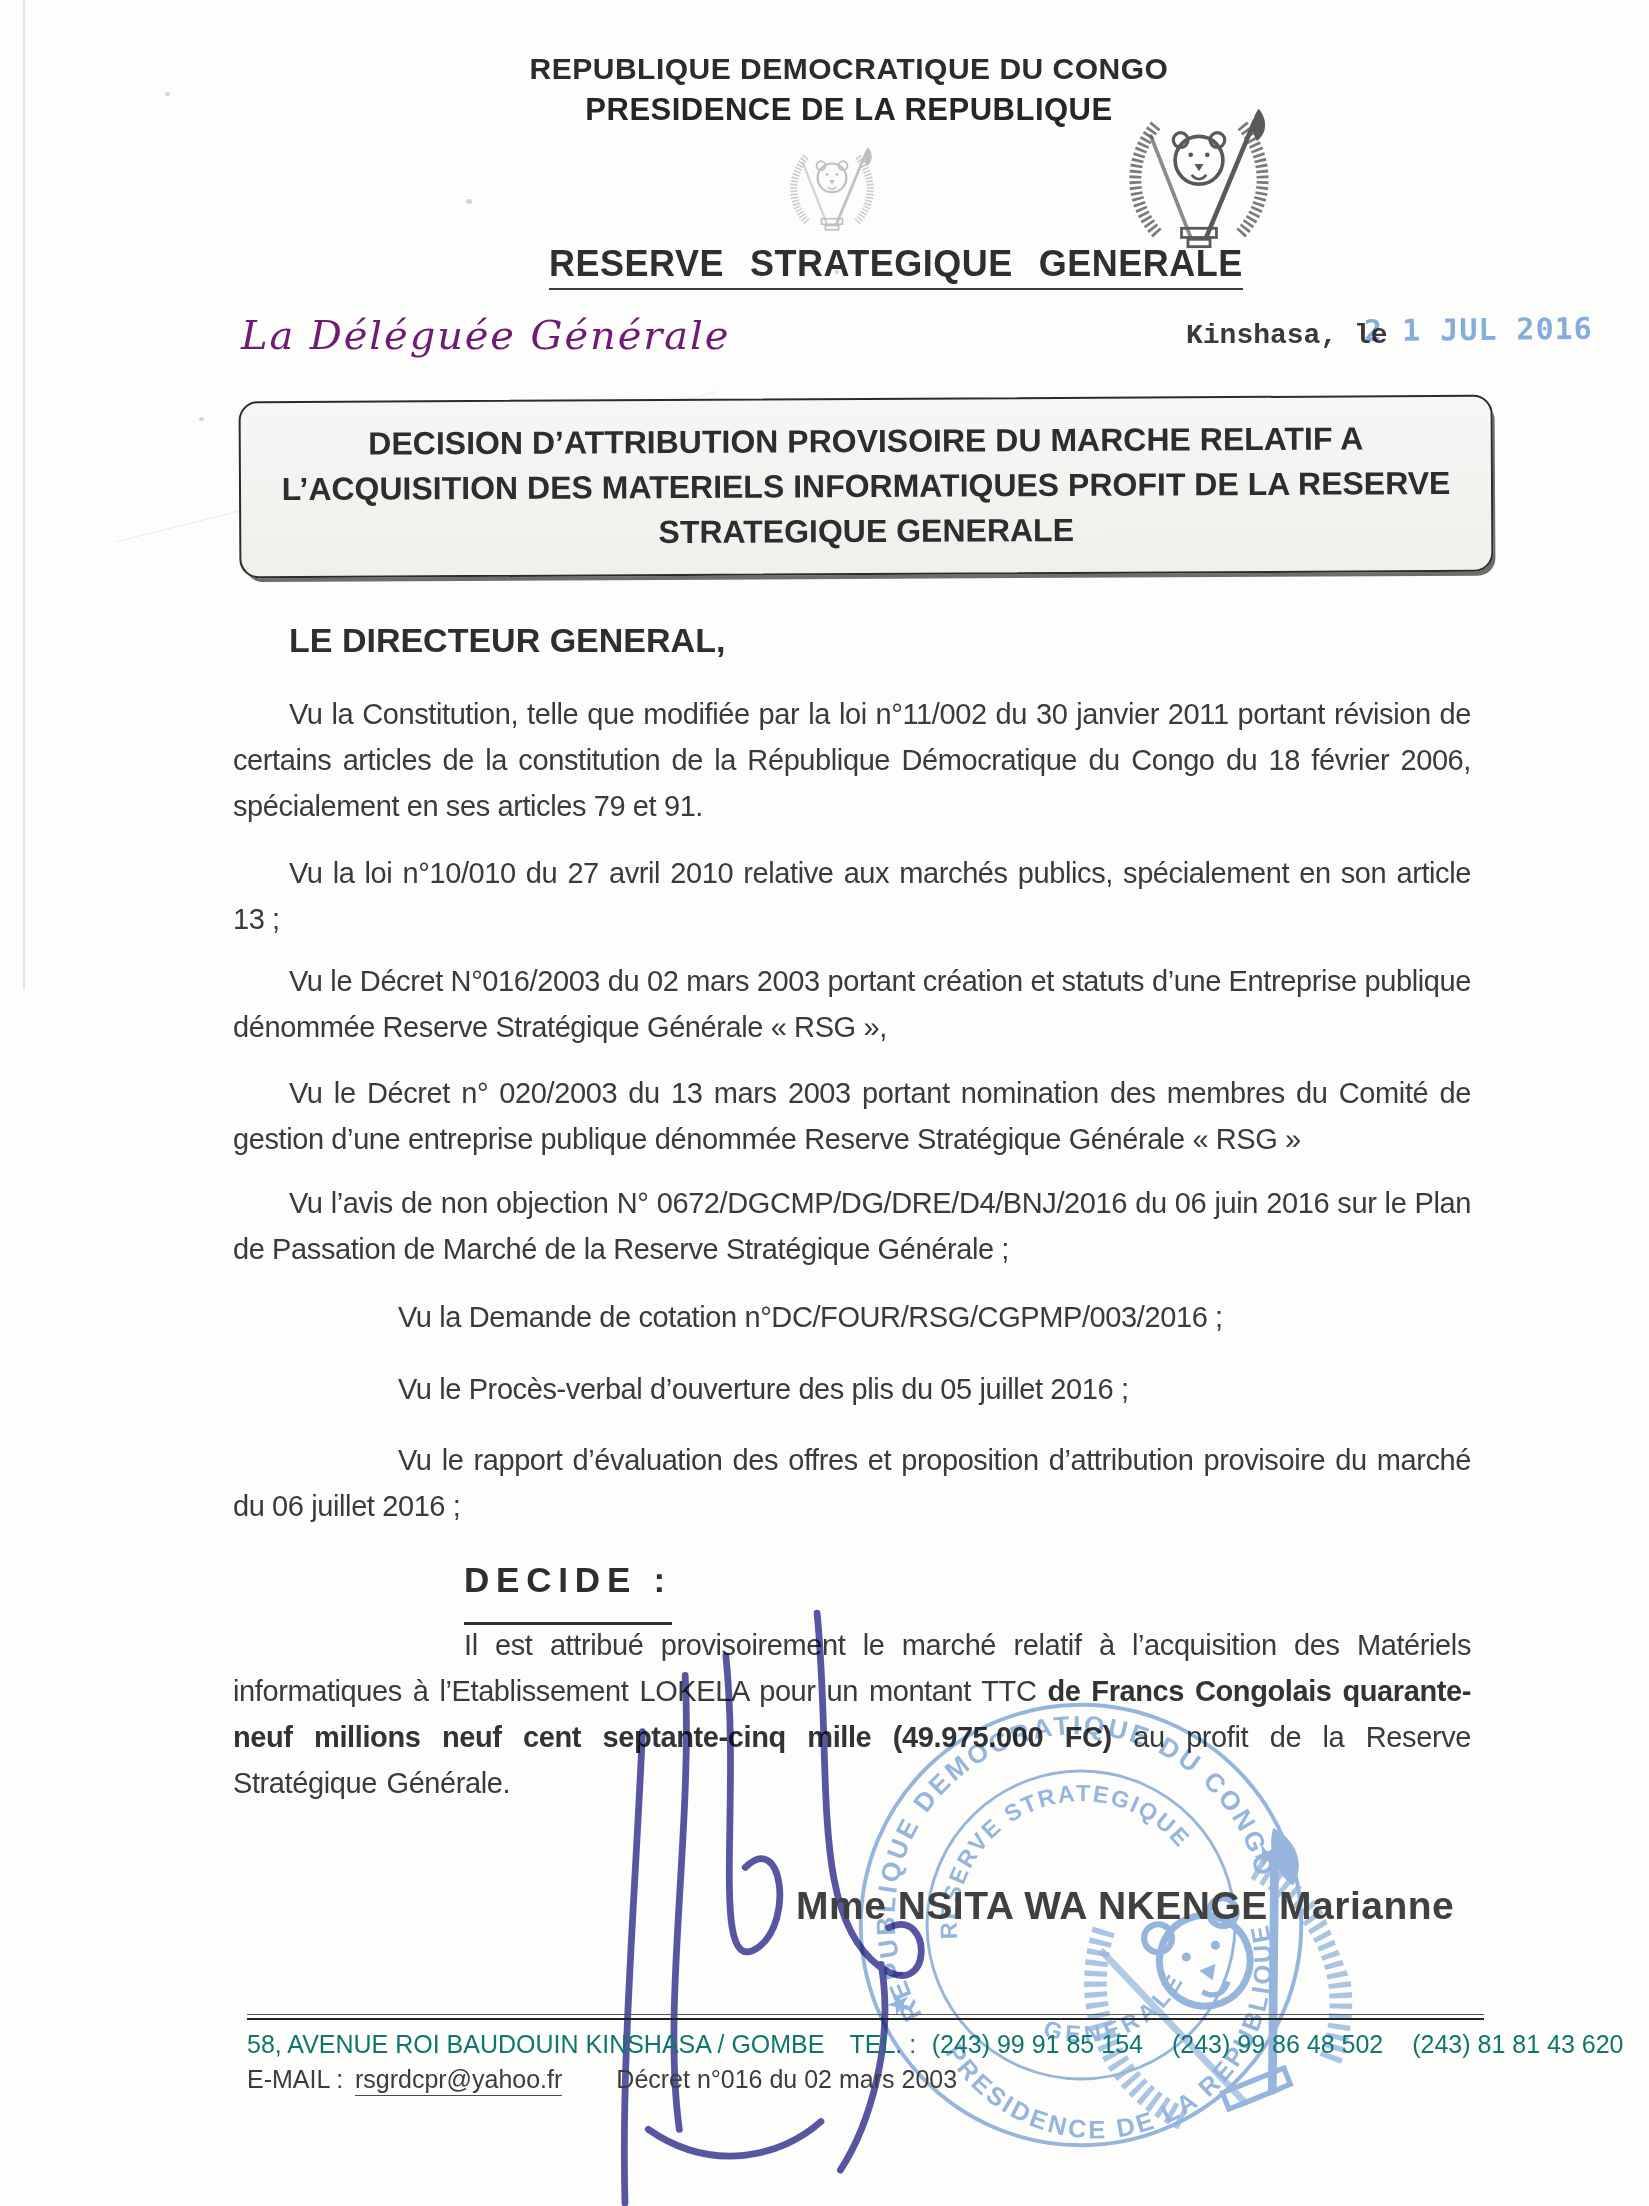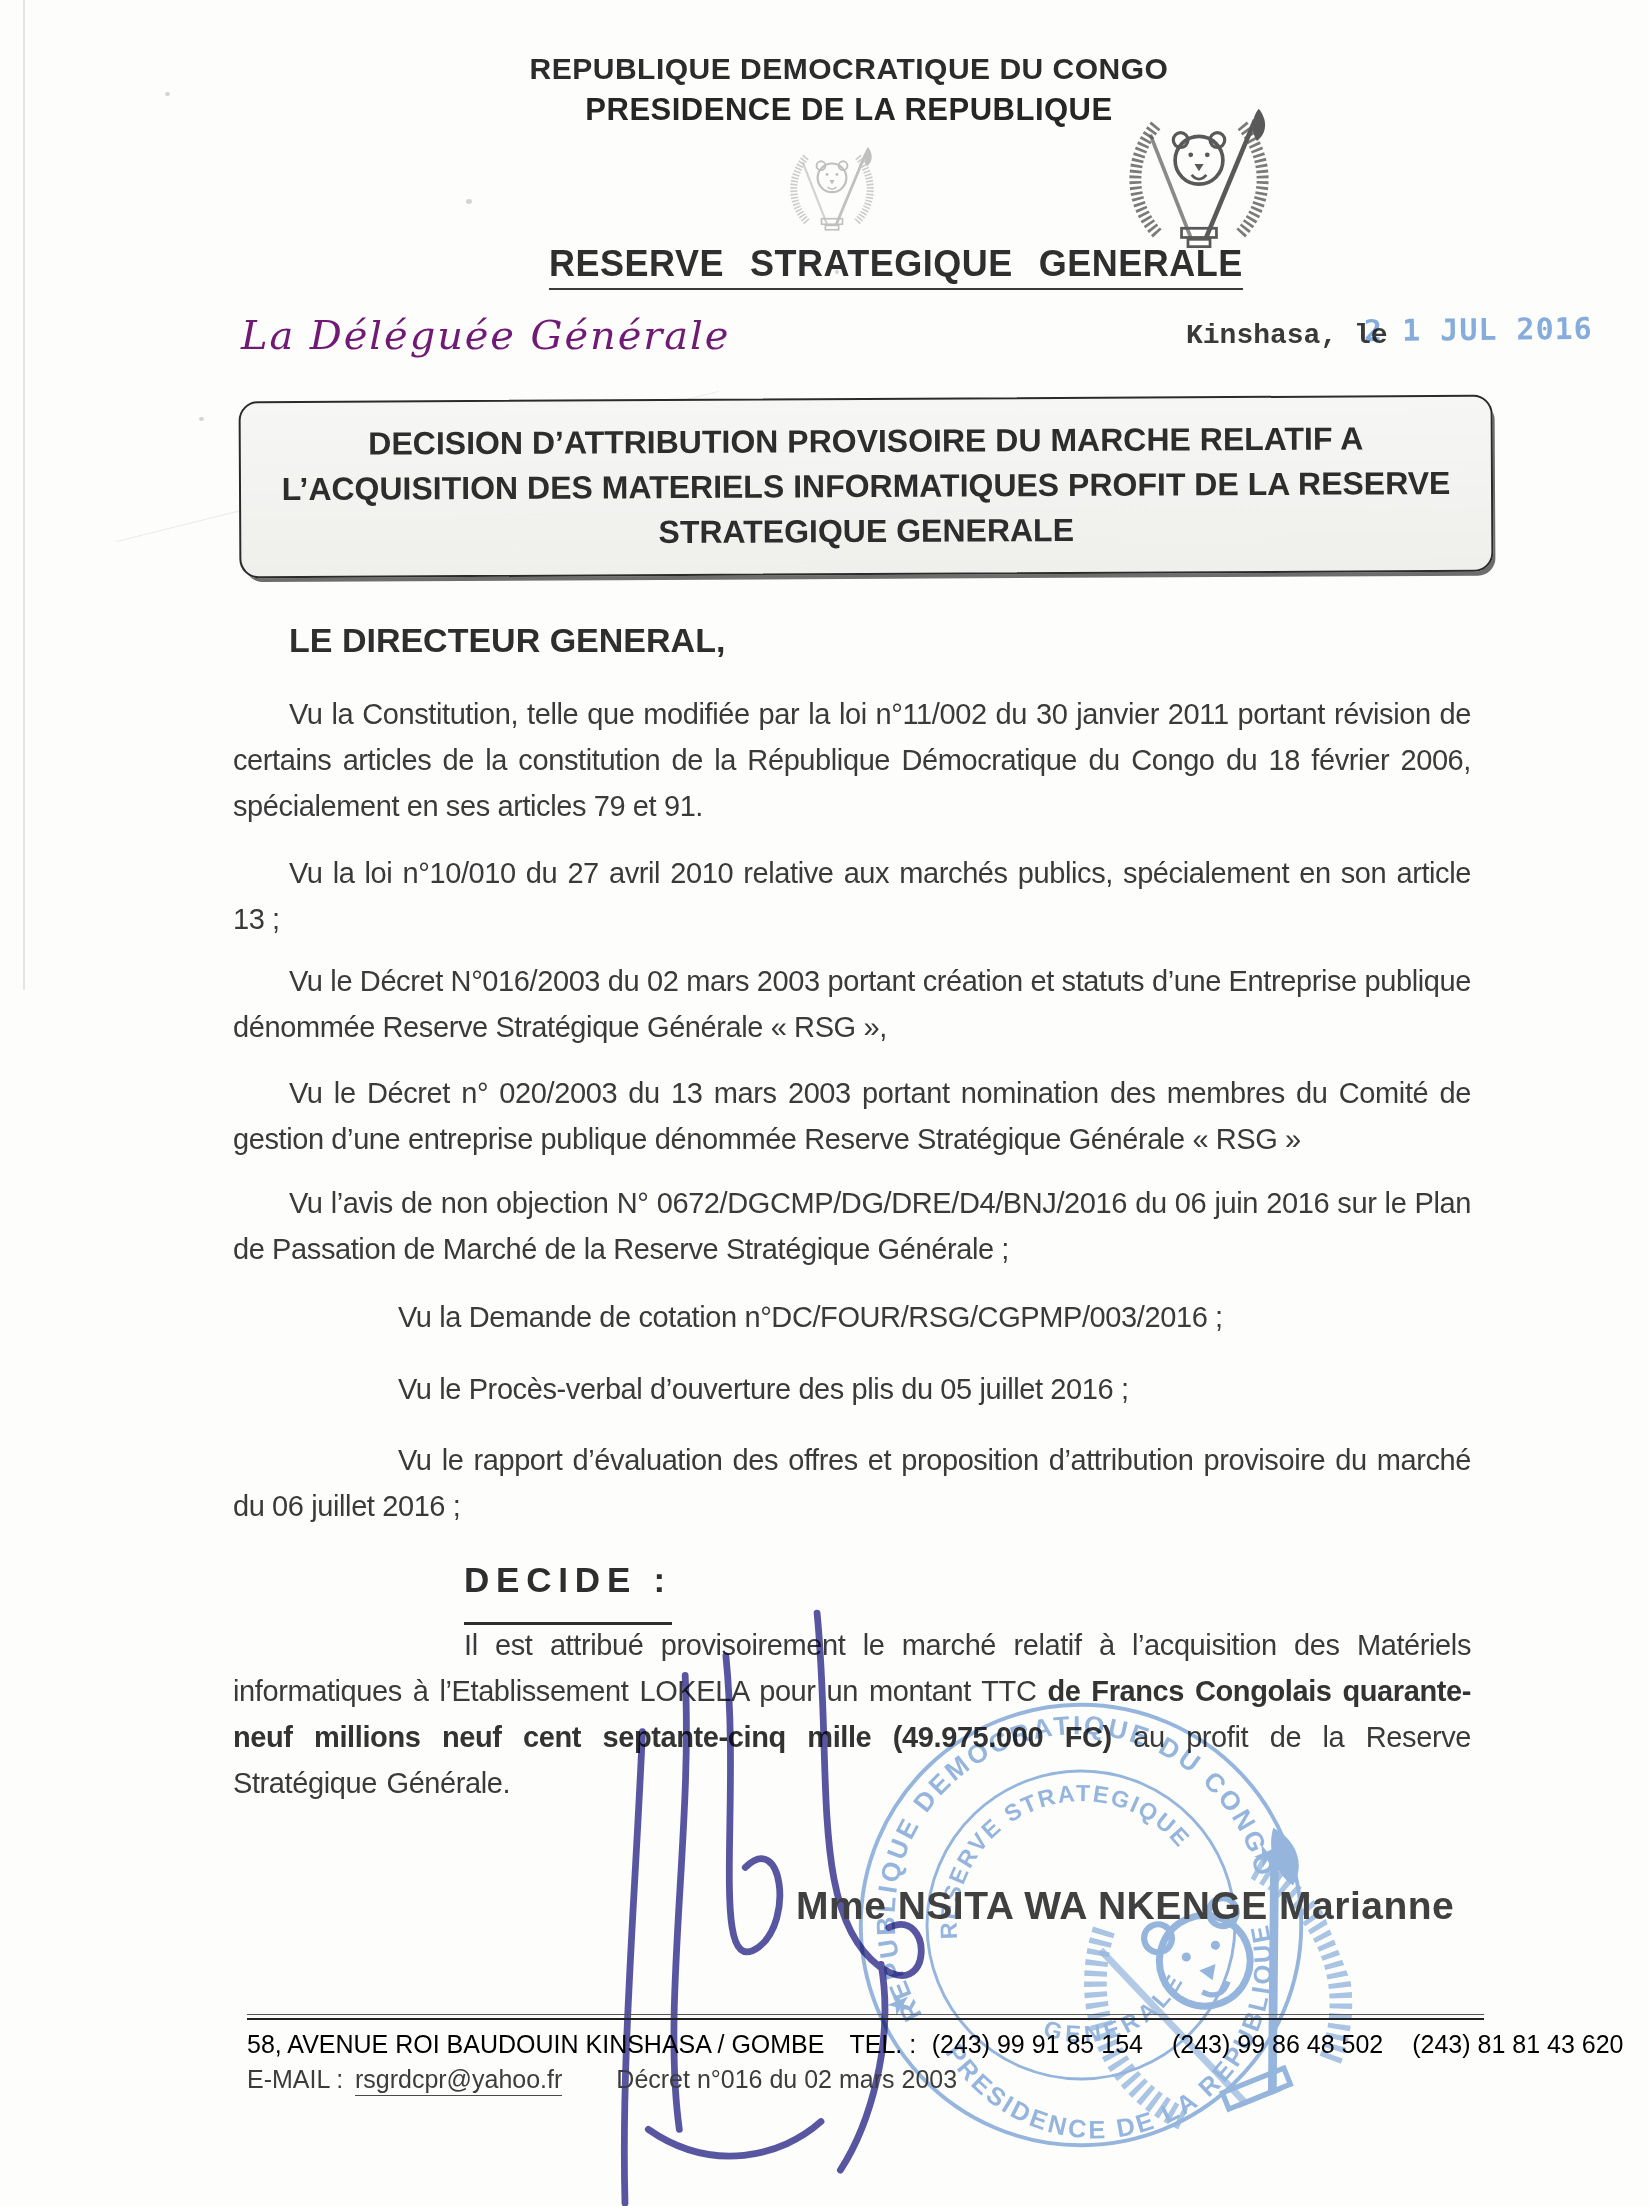--- a/index.html
+++ b/index.html
@@ -64,21 +64,21 @@
   .decision b{font-weight:700;color:#333;}
 
   
   .stamp{position:absolute;left:852px;top:1696px;width:458px;height:458px;transform:rotate(-22deg);opacity:.82;mix-blend-mode:multiply;}
   .handsign{position:absolute;left:592px;top:1586px;width:456px;height:621px;mix-blend-mode:multiply;}
   .signer-name{position:absolute;left:796px;top:1884px;font-size:39px;font-weight:700;color:#404040;letter-spacing:0.5px;white-space:nowrap;text-align:center;}
 
   
   .footer-rule{position:absolute;left:247px;top:2014px;width:1237px;height:2.9px;border-top:1.9px solid #555;border-bottom:2.9px solid #222;}
   .footer-l1{
-    position:absolute;left:247px;top:2030px;width:1237px;font-size:25px;color:#000000;
+    position:absolute;left:247px;top:2030px;width:1237px;font-size:25px;color:#0f766e;
     display:flex;justify-content:flex-start;align-items:baseline;white-space:nowrap;
   }
   .footer-l1 .gap-lg{margin-left:25px;} .footer-l1 .gap-md{margin-left:15.5px;} .footer-l1 .gap-tel{margin-left:29px;}
   .footer-l2{
     position:absolute;left:247px;top:2065px;width:1237px;font-size:25px;color:#3c3c3c;
     display:flex;justify-content:flex-start;align-items:baseline;white-space:nowrap;
   }
   .footer-l2 .email{margin-left:11.6px;border-bottom:1.9px solid #4a4a4a;padding-bottom:1px;}
   .footer-l2 .decree{margin-left:43px;padding-left:11px;}
 

